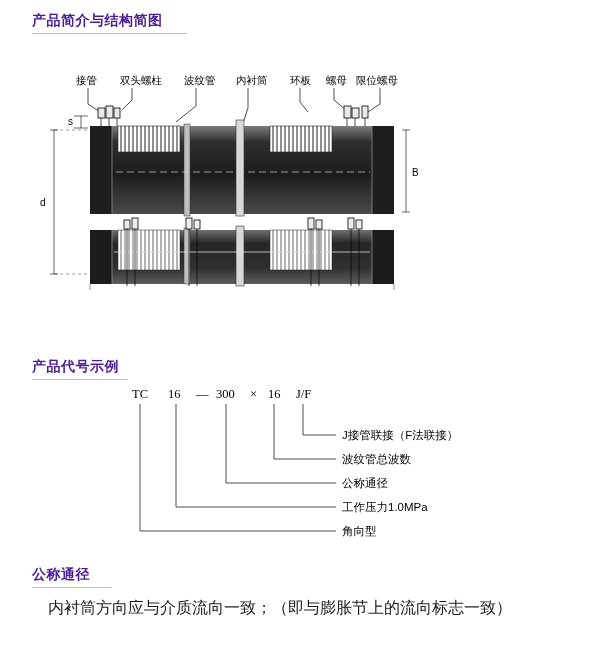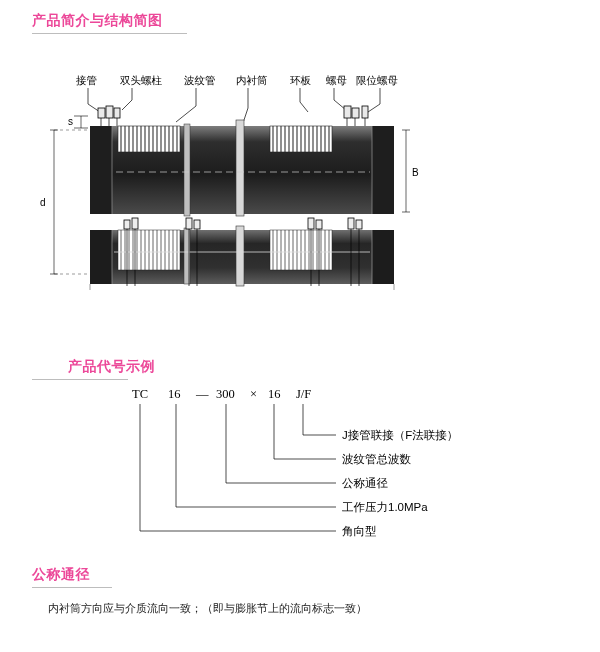--- a/index.html
+++ b/index.html
@@ -5,27 +5,27 @@
   html, body { margin:0; padding:0; }
   body {
     width:600px; height:652px;
     background:#ffffff;
     font-family:"Liberation Sans", sans-serif;
     color:#1a1a1a;
     position:relative;
     overflow:hidden;
   }
   .section-title {
-    color:#ec4899;
+    color:#4c1d95;
     font-size:14px;
     font-weight:bold;
     letter-spacing:0.5px;
   }
   #t1 { position:absolute; left:32px; top:12px; }
-  #t2 { position:absolute; left:32px; top:358px;margin-left:36px; }
+  #t2 { position:absolute; left:32px; top:358px; }
   #t3 { position:absolute; left:32px; top:566px; }
 
   .title-underline {
     position:absolute;
     height:1px;
     background:#bdbdbd;
   }
   #u1 { left:32px; top:33px; width:155px; }
   #u2 { left:32px; top:379px; width:96px; }
   #u3 { left:32px; top:587px; width:80px; }
@@ -54,21 +54,21 @@
   }
   .leaf-txt {
     font-size:11.5px;
     font-family:"Liberation Sans", sans-serif;
     fill:#000;
   }
 
   
   #notes {
     position:absolute; left:48px; top:598px; width:520px;
-    font-size:11px; line-height:20px; color:#1a1a1a;
+    font-size:16px; line-height:20px; color:#1a1a1a;
   }
   #notes div { white-space:nowrap; }
 </style>
 </head>
 <body>
 
 <div class="section-title" id="t1">产品简介与结构简图</div>
 <div class="title-underline" id="u1"></div>
 
 <div id="drawing">

